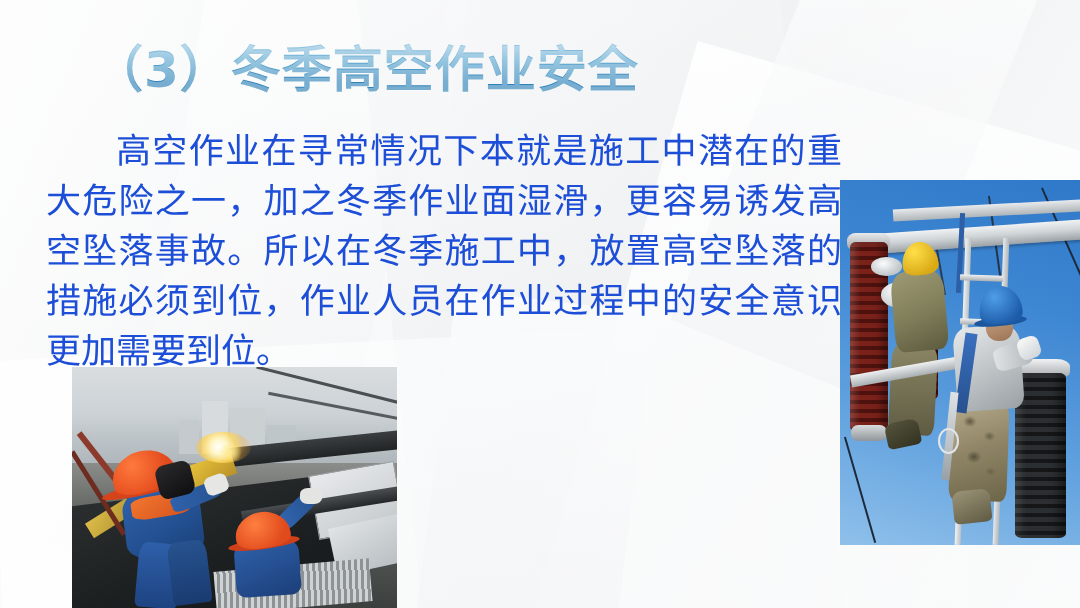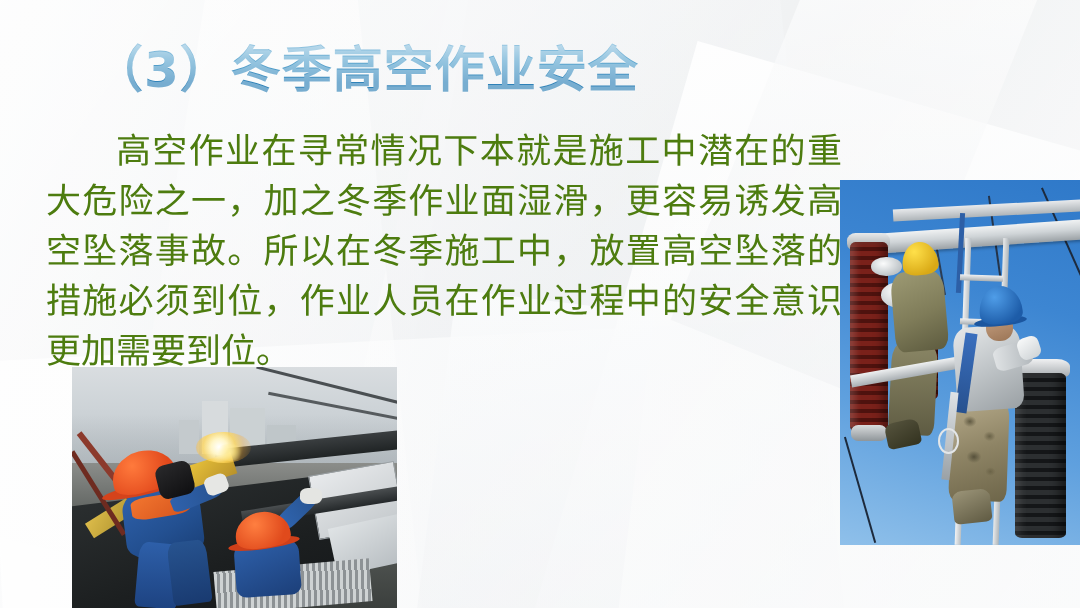--- a/index.html
+++ b/index.html
@@ -96,21 +96,21 @@
   }
 
   
   #body-text {
     position: absolute;
     left: 46px;
     top: 126px;
     width: 796px;
     font-size: 35px;
     line-height: 50px;
-    color: #4d7c0f;
+    color: #1d4ed8;
     text-indent: 70px;
     text-align: justify;
     text-justify: inter-character;
     letter-spacing: 0px;
     font-family: "DejaVu Sans", "Liberation Sans", sans-serif;
     font-weight: 400;
   }
 
   
   .photo {

